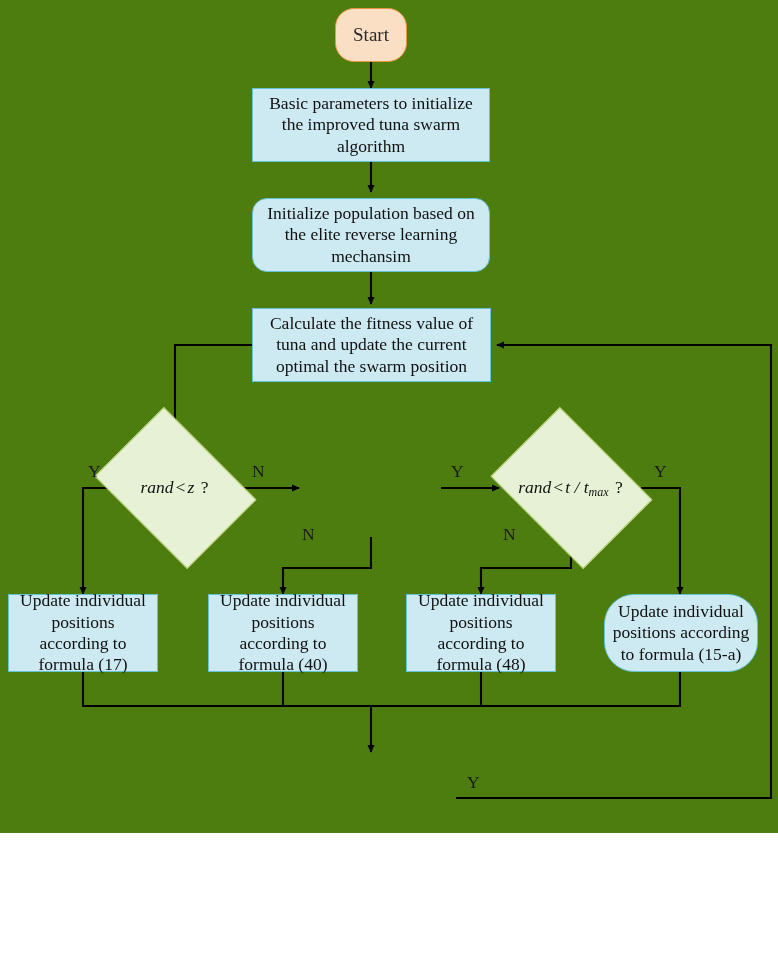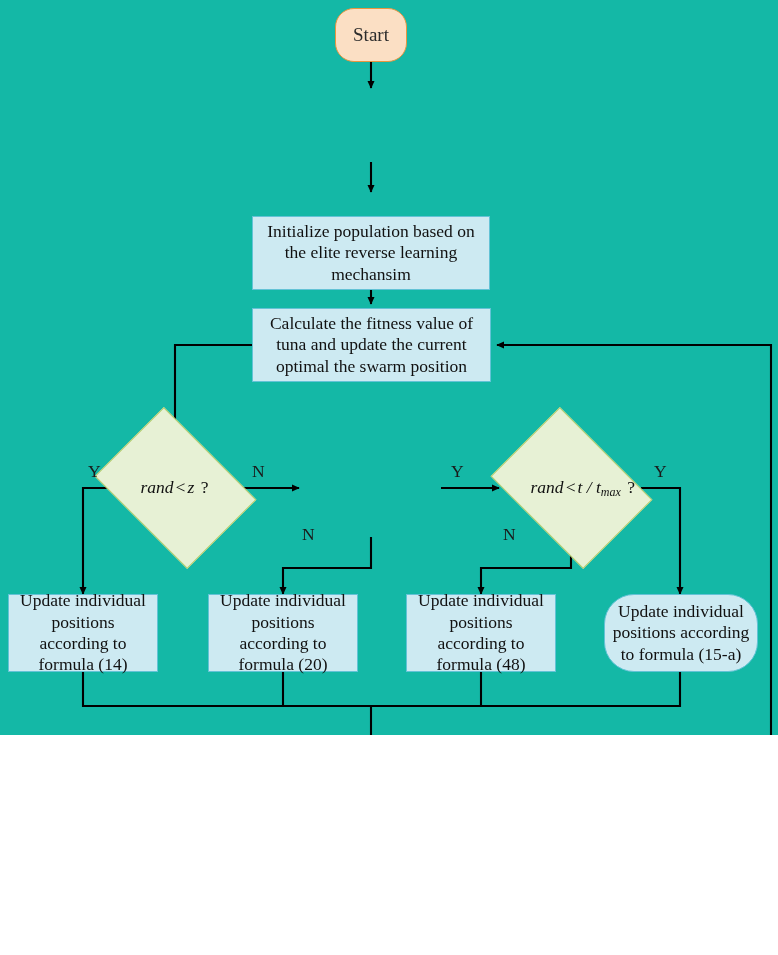--- a/index.html
+++ b/index.html
@@ -4,23 +4,23 @@
 <style>
   html,body{margin:0;padding:0;background:#ffffff;}
   body{
     font-family:"Liberation Serif","DejaVu Serif",serif;
     color:#1a1a1a;
     -webkit-font-smoothing:antialiased;
   }
   #canvas{
     position:relative;
     width:778px;
-    height:735px;
+    height:833px;
     overflow:hidden;
-    background:#14b8a6;
+    background:#4d7c0f;
   }
   svg#wires{
     position:absolute;
     left:0;top:0;
     width:778px;height:955px;
     pointer-events:none;
   }
 
   
   .node{
@@ -128,55 +128,58 @@
       <path d="M456,798 L771,798 L771,345 L497,345" marker-end="url(#ah)"></path>
 
       <path d="M371,844 L371,888" marker-end="url(#ah)"></path>
     </g>
   </svg>
 
   <div class="node terminator" style="left:335px;top:8px;width:72px;height:54px;">
     <span>Start</span>
   </div>
 
+  <div class="node process" style="left:252px;top:88px;width:238px;height:74px;">
+    <span class="txt">Basic parameters to initialize the improved tuna swarm algorithm</span>
+  </div>
 
-  <div class="node process" style="left:252px;top:216px;width:238px;height:74px;">
+  <div class="node process" style="left:252px;top:198px;width:238px;height:74px;border-radius:15px;">
     <span class="txt">Initialize population based on the elite reverse learning mechansim</span>
   </div>
 
   <div class="node process" style="left:252px;top:308px;width:239px;height:74px;">
     <span class="txt">Calculate the fitness value of tuna and update the current optimal the swarm position</span>
   </div>
 
   <div class="node decision" style="left:110px;top:439px;width:131px;height:98px;">
     <span class="dshape"></span>
     <span class="dlabel">
       <i>rand</i><span class="op">&lt;</span><i>z</i>&nbsp;<span class="op">?</span>
     </span>
   </div>
   <span class="blabel" style="left:88px;top:461px;">Y</span>
   <span class="blabel" style="left:252px;top:461px;">N</span>
 
   <span class="blabel" style="left:451px;top:461px;">Y</span>
   <span class="blabel" style="left:302px;top:524px;">N</span>
 
-  <div class="node decision" style="left:506px;top:439px;width:131px;height:98px;justify-content:flex-end;">
+  <div class="node decision" style="left:506px;top:439px;width:131px;height:98px;">
     <span class="dshape"></span>
     <span class="dlabel">
       <i>rand</i><span class="op">&lt;</span><i>t / t</i><i class="sub">max</i>&nbsp;<span class="op">?</span>
     </span>
   </div>
   <span class="blabel" style="left:654px;top:461px;">Y</span>
   <span class="blabel" style="left:503px;top:524px;">N</span>
 
   <div class="node process" style="left:8px;top:594px;width:150px;height:78px;">
-    <span class="txt">Update individual positions according to formula (14)</span>
+    <span class="txt">Update individual positions according to formula (17)</span>
   </div>
   <div class="node process" style="left:208px;top:594px;width:150px;height:78px;">
-    <span class="txt">Update individual positions according to formula (20)</span>
+    <span class="txt">Update individual positions according to formula (40)</span>
   </div>
   <div class="node process" style="left:406px;top:594px;width:150px;height:78px;">
     <span class="txt">Update individual positions according to formula (48)</span>
   </div>
   <div class="node process" style="left:604px;top:594px;width:154px;height:78px;border-radius:30px;">
     <span class="txt">Update individual positions according to formula (15-a)</span>
   </div>
 
   <span class="blabel" style="left:467px;top:772px;">Y</span>
   <span class="blabel" style="left:392px;top:855px;">N</span>

